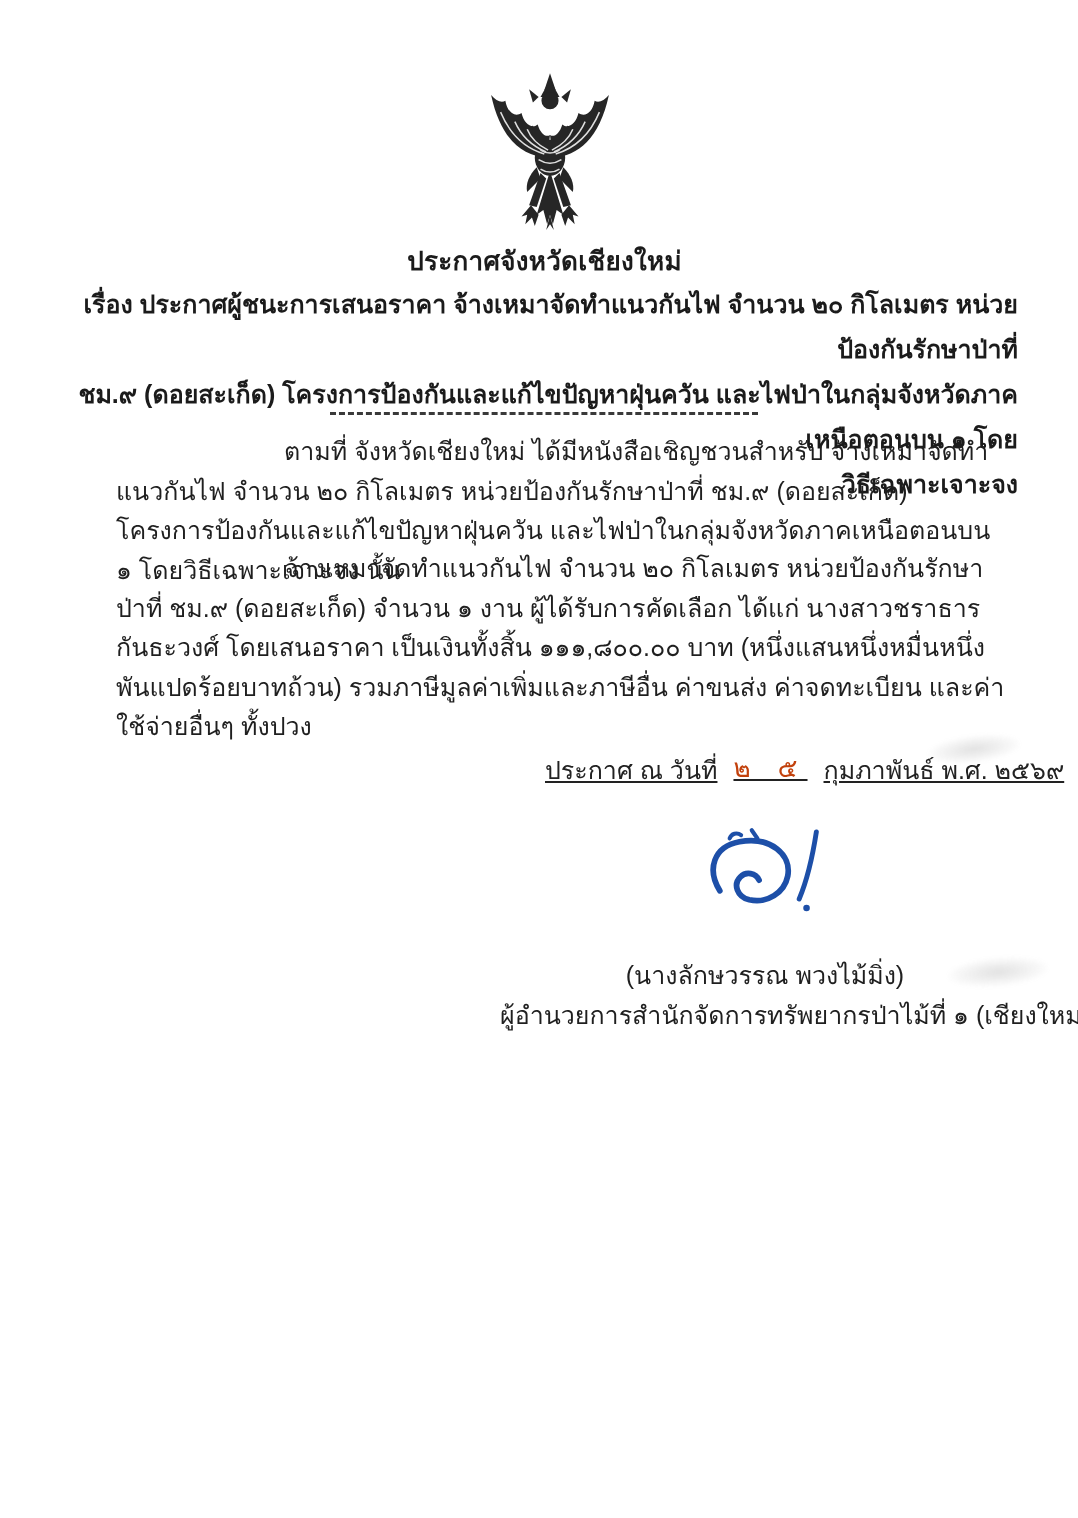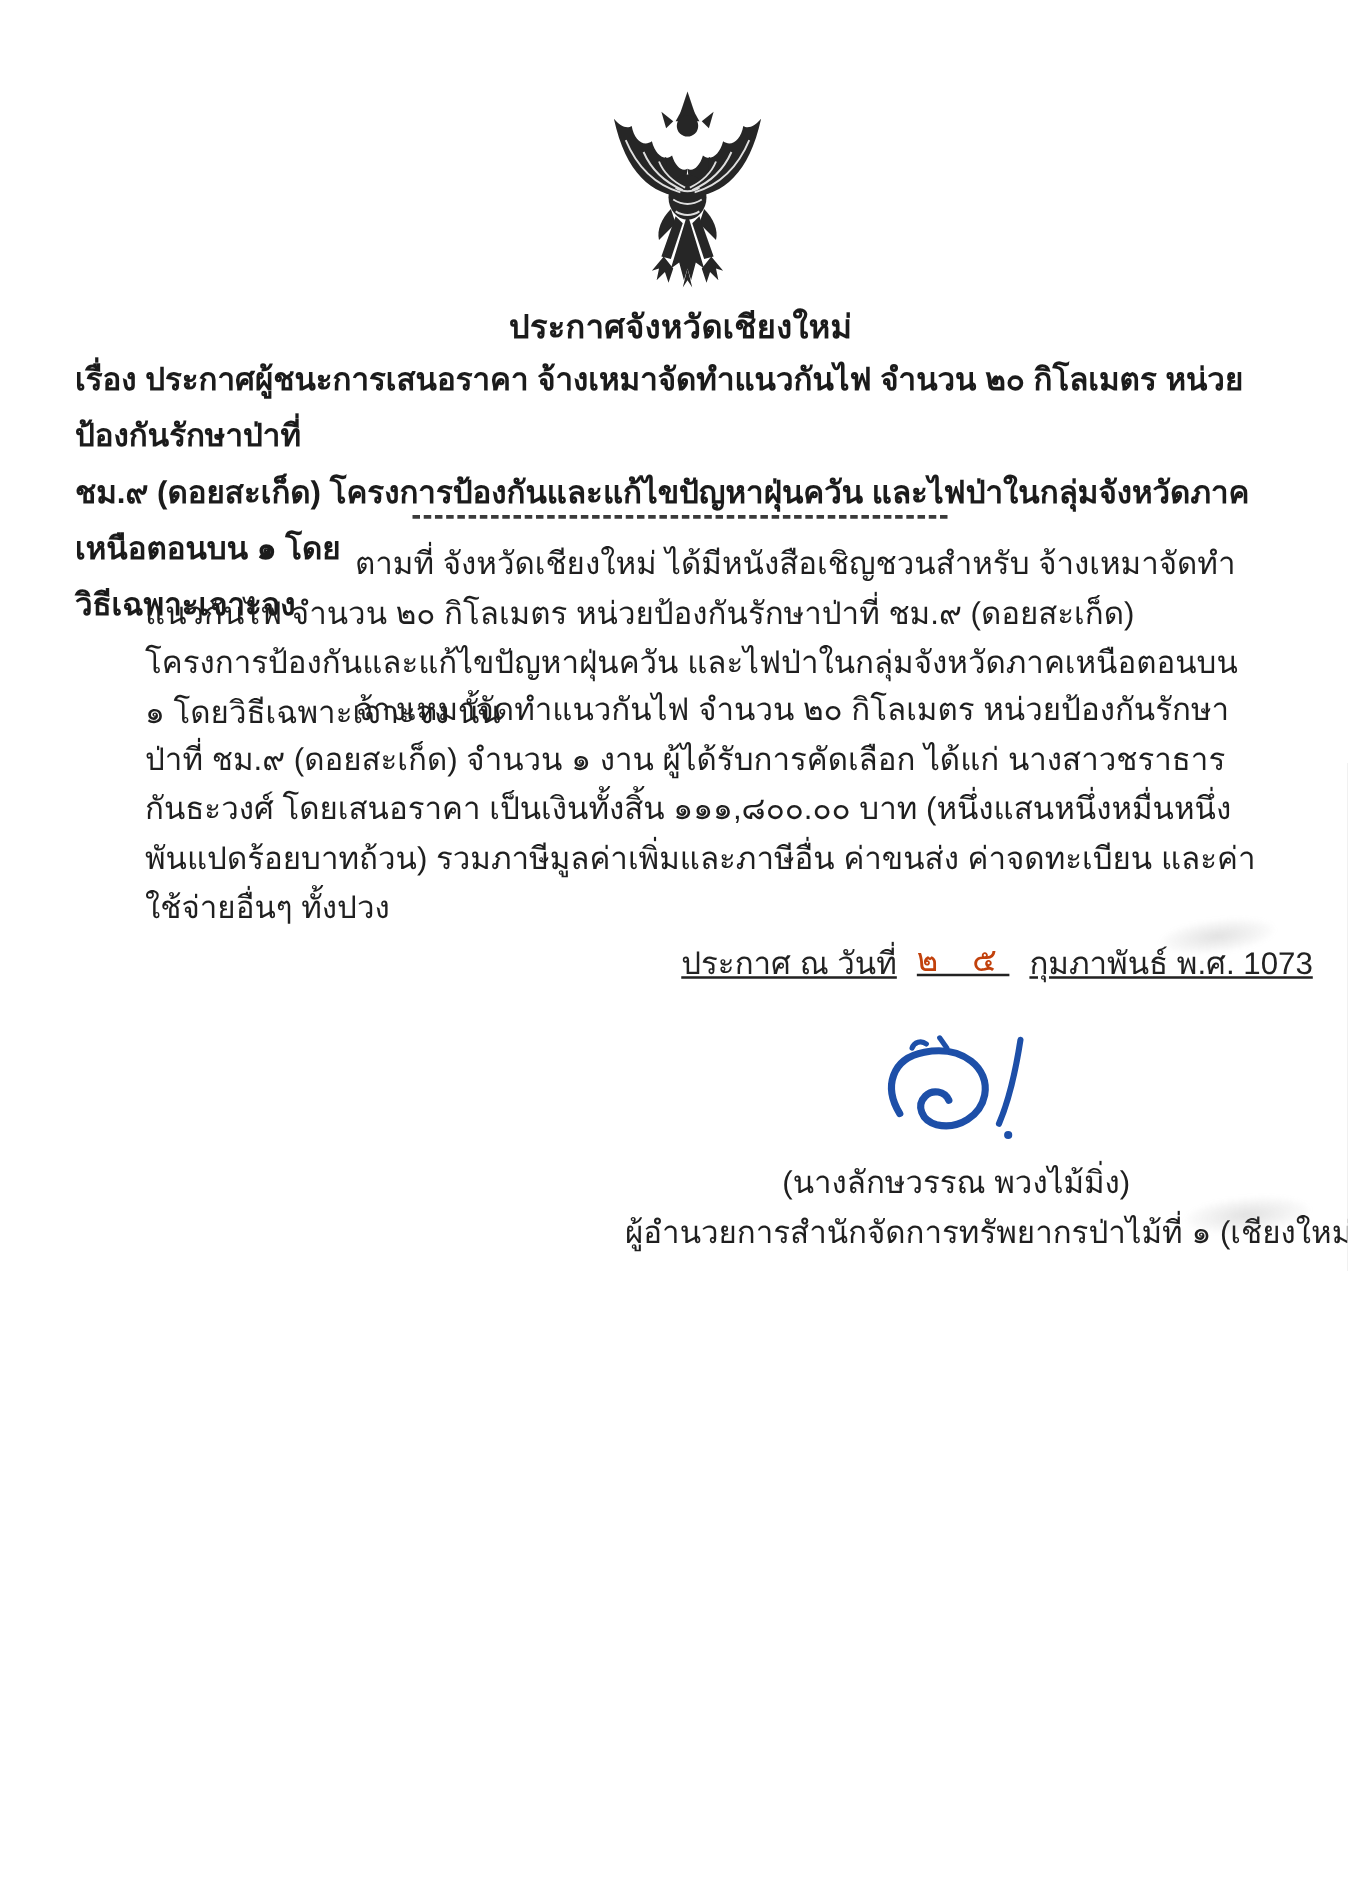--- a/index.html
+++ b/index.html
@@ -34,21 +34,21 @@
     font-size: 26px;
     font-weight: bold;
     letter-spacing: 0.3px;
     margin-left: 11px;
   }
   .subject-block {
     position: absolute;
     left: 60px;
     right: 60px;
     top: 282px;
-    text-align: left;
+    text-align: right;
     font-size: 25px;
     font-weight: bold;
     line-height: 45px;
   }
   .divider {
     position: absolute;
     left: 330px;
     top: 412px;
     width: 428px;
     height: 0;
@@ -98,20 +98,21 @@
     height: 108px;
   }
   .signer-line {
     position: absolute;
     left: 500px;
     width: 530px;
     text-align: center;
     font-size: 25px;
     color: #1f1f1f;
     white-space: nowrap;
+    margin-top: 30px;
   }
   .signer-name   { top: 925px; }
   .signer-pos-1  { top: 965px; }
   .signer-pos-2  { top: 1005px; }
 
   
   .smudge {
     position: absolute;
     background: radial-gradient(ellipse at center, rgba(90,90,90,0.18), rgba(120,120,120,0.05) 60%, transparent 75%);
     filter: blur(2px);
@@ -181,21 +182,21 @@
   </div>
 
   <div class="divider"></div>
 
   <p class="body-text para-1">ตามที่ จังหวัดเชียงใหม่ ได้มีหนังสือเชิญชวนสำหรับ จ้างเหมาจัดทำแนวกันไฟ จำนวน ๒๐ กิโลเมตร หน่วยป้องกันรักษาป่าที่ ชม.๙ (ดอยสะเก็ด) โครงการป้องกันและแก้ไขปัญหาฝุ่นควัน และไฟป่าในกลุ่มจังหวัดภาคเหนือตอนบน ๑ โดยวิธีเฉพาะเจาะจง  นั้น</p>
   <p class="body-text para-2">จ้างเหมาจัดทำแนวกันไฟ จำนวน ๒๐ กิโลเมตร หน่วยป้องกันรักษาป่าที่ ชม.๙ (ดอยสะเก็ด) จำนวน ๑ งาน ผู้ได้รับการคัดเลือก ได้แก่ นางสาวชราธาร กันธะวงศ์ โดยเสนอราคา เป็นเงินทั้งสิ้น ๑๑๑,๘๐๐.๐๐ บาท (หนึ่งแสนหนึ่งหมื่นหนึ่งพันแปดร้อยบาทถ้วน) รวมภาษีมูลค่าเพิ่มและภาษีอื่น ค่าขนส่ง ค่าจดทะเบียน และค่าใช้จ่ายอื่นๆ ทั้งปวง</p>
 
   <div class="date-line">
     <span>ประกาศ ณ วันที่</span>
     <span class="date-day">๒ ๕</span>
-    <span>กุมภาพันธ์ พ.ศ. 1073</span>
+    <span>กุมภาพันธ์ พ.ศ. ๒๕๖๙</span>
   </div>
 
   <svg class="signature-svg" viewBox="0 0 220 110" xmlns="http://www.w3.org/2000/svg">
     <g fill="none" stroke="#1d4fa8" stroke-linecap="round" stroke-linejoin="round">
 
       <path d="M60 10 C55 6 48 8 46 14" stroke-width="5"></path>
       <path d="M73 4 L80 14" stroke-width="5"></path>
 
       <path d="M34 78 C18 52 26 24 58 18 C96 11 122 34 117 60 C113 80 92 94 70 89 C55 85 50 70 59 61 C66 54 78 56 82 65" stroke-width="7"></path>
 

